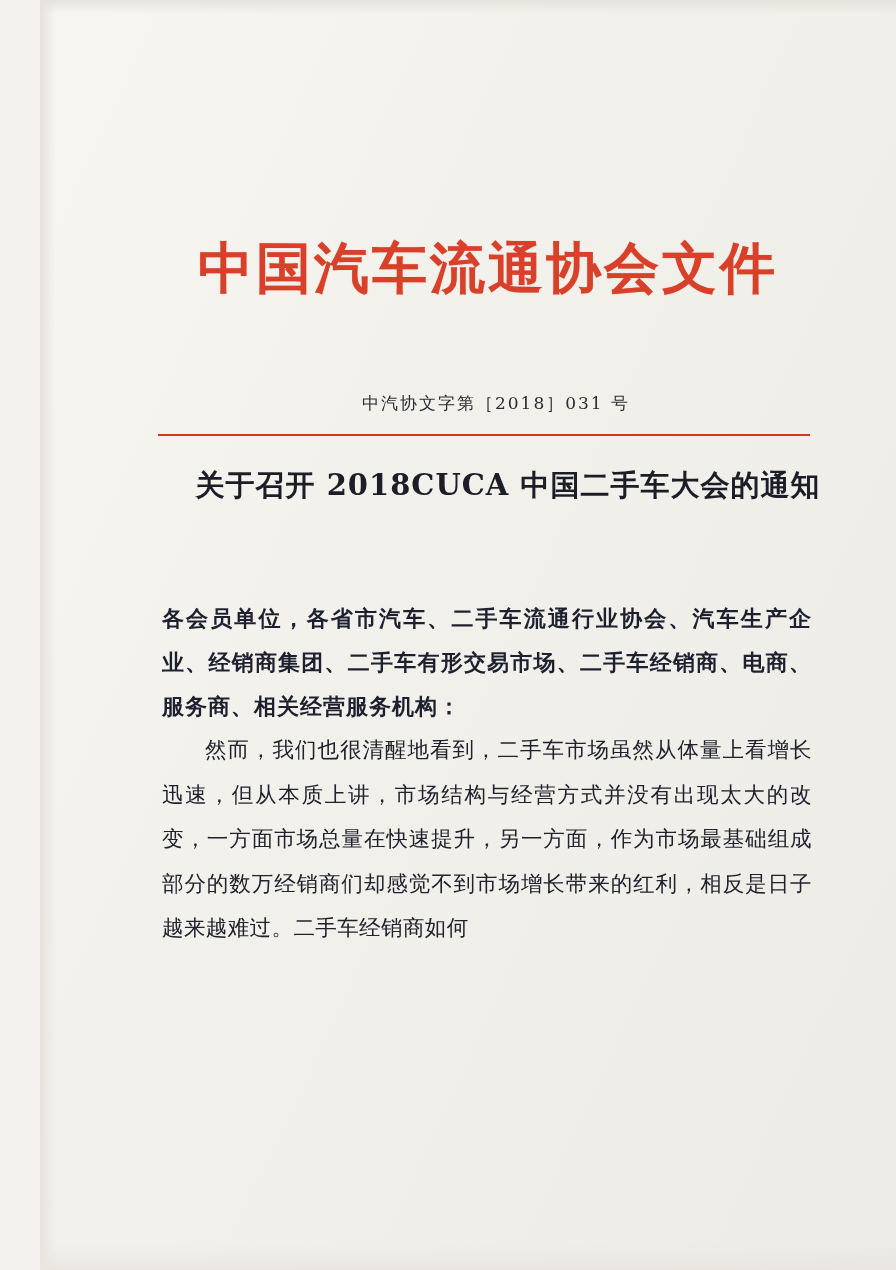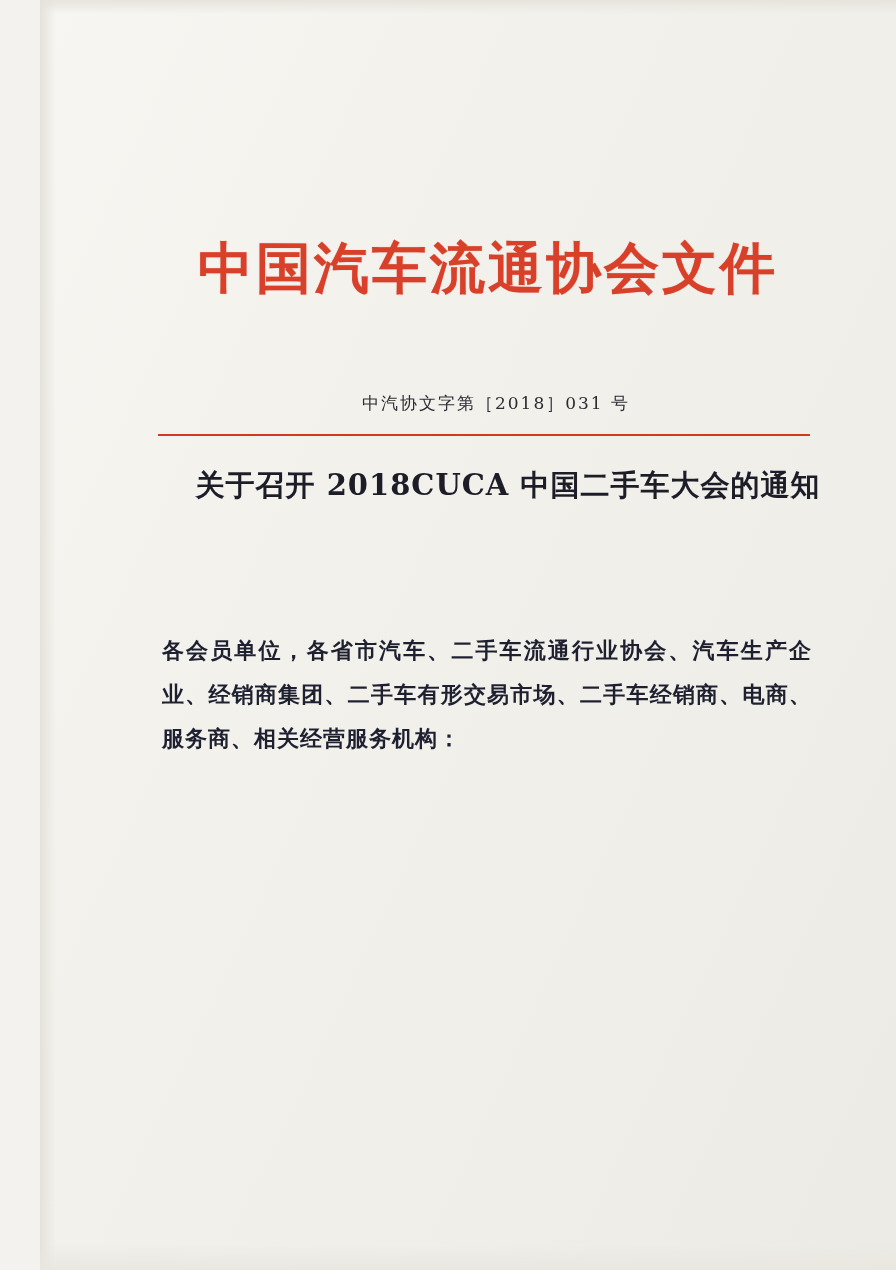--- a/index.html
+++ b/index.html
@@ -92,21 +92,21 @@
     text-align: center;
     font-size: 29px;
     font-weight: bold;
     letter-spacing: 1px;
     color: #1d1d28;
     padding-left: 20px;
   }
 
   .body-block {
     position: absolute;
-    top: 628px;
+    top: 596px;
     left: 122px;
     width: 650px;
   }
   .salutation {
     font-size: 22px;
     font-weight: bold;
     line-height: 44px;
     letter-spacing: 1px;
     color: #1e2030;
     text-align: justify;
@@ -141,15 +141,16 @@
   </div>
 
   <div class="doc-number">中汽协文字第［2018］031 号</div>
 
   <div class="red-rule"></div>
 
   <div class="doc-title">关于召开 2018CUCA 中国二手车大会的通知</div>
 
   <div class="body-block">
     <div class="salutation">各会员单位，各省市汽车、二手车流通行业协会、汽车生产企业、经销商集团、二手车有形交易市场、二手车经销商、电商、服务商、相关经营服务机构：</div>
+    <p class="para">然而，我们也很清醒地看到，二手车市场虽然从体量上看增长迅速，但从本质上讲，市场结构与经营方式并没有出现太大的改变，一方面市场总量在快速提升，另一方面，作为市场最基础组成部分的数万经销商们却感觉不到市场增长带来的红利，相反是日子越来越难过。二手车经销商如何</p>
   </div>
 
 </div>
 
 </body></html>

